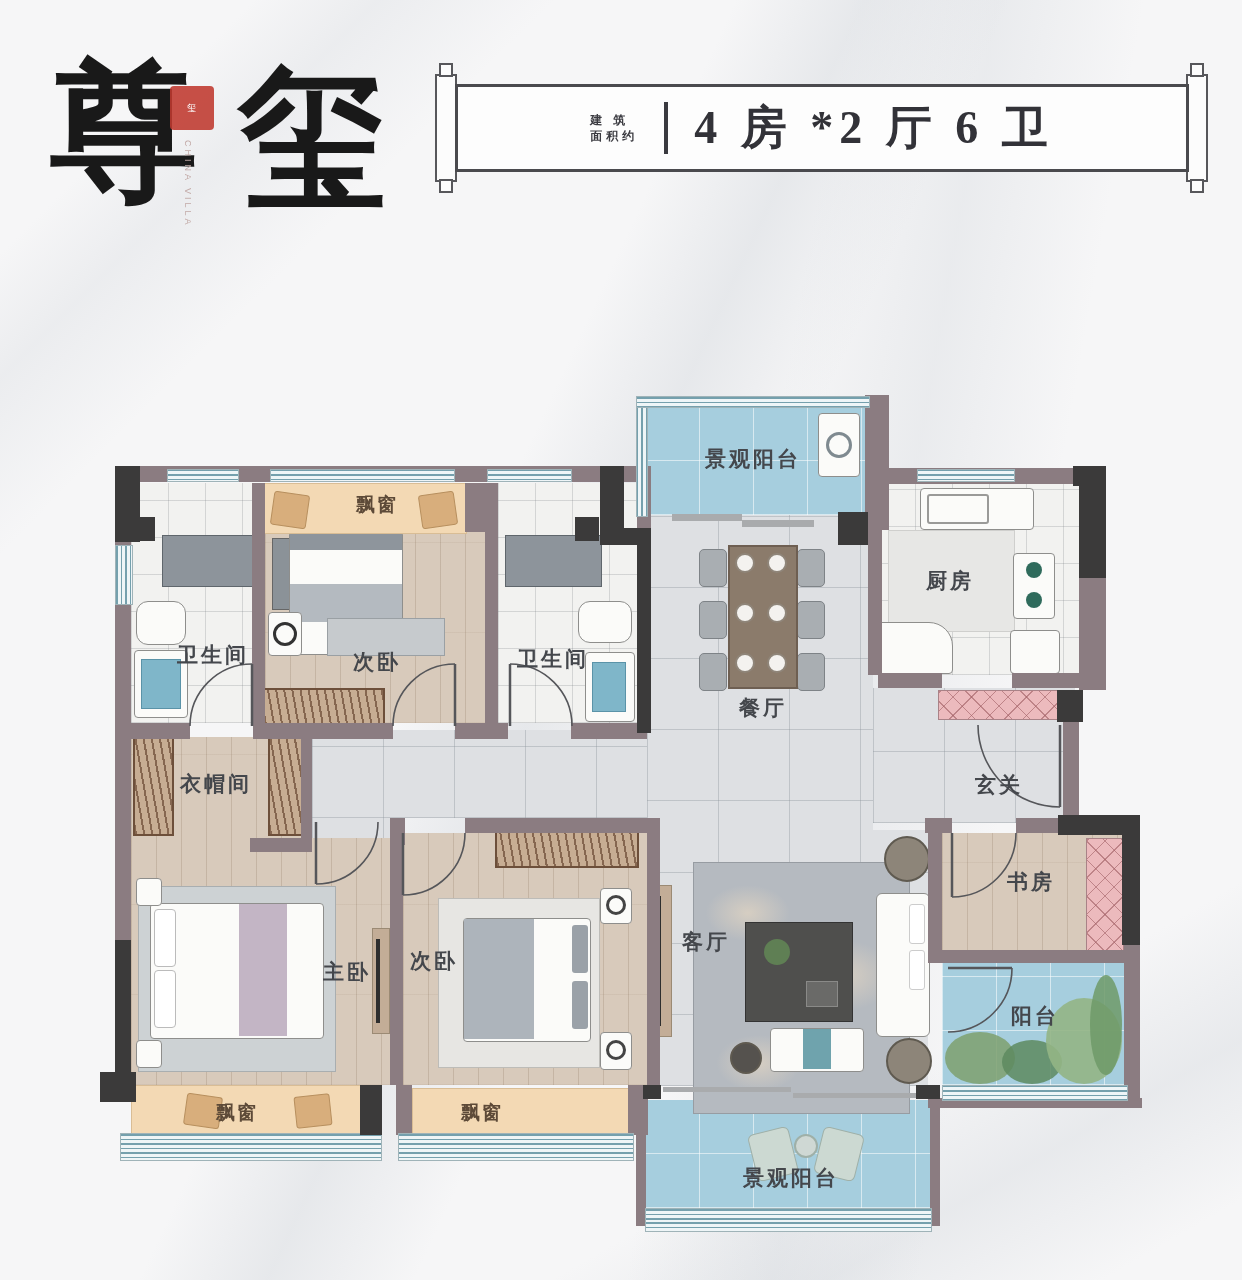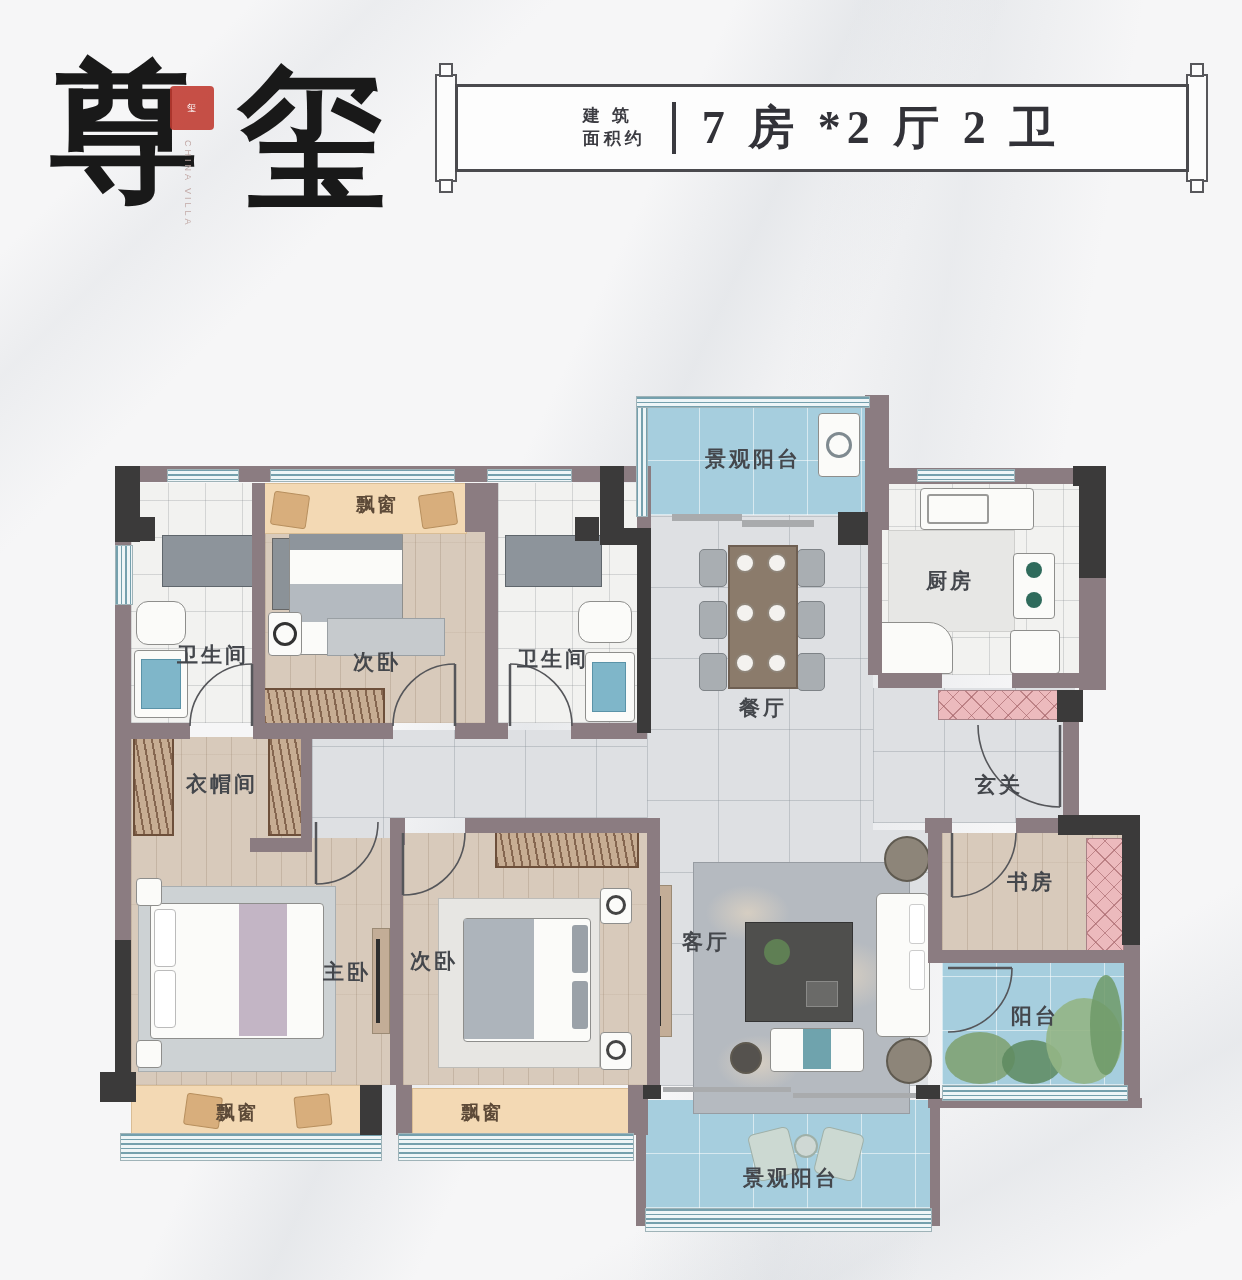--- a/index.html
+++ b/index.html
@@ -21,21 +21,21 @@
     font-family:"Liberation Serif","DejaVu Serif",serif;line-height:1;}
   .seal{position:absolute;background:#c0392f;border-radius:4px;opacity:.88;
     color:#fff;font-size:9px;display:flex;align-items:center;justify-content:center;
     letter-spacing:1px;}
   .seal-caption{position:absolute;writing-mode:vertical-rl;font-size:9px;color:#c2a9a6;
     letter-spacing:3px;font-family:"Liberation Sans",sans-serif;}
   .banner-body{position:absolute;background:#fdfdfd;border:3px solid #4a4a4e;
     display:flex;align-items:center;justify-content:center;gap:26px;}
   .banner-roller{position:absolute;background:#fcfcfc;border:2px solid #57575b;}
   .banner-knob{position:absolute;background:#fcfcfc;border:2px solid #57575b;}
-  .b-prefix{font-size:17px;color:#3c3c42;line-height:1.35;letter-spacing:4px;
+  .b-prefix{font-size:12px;color:#3c3c42;line-height:1.35;letter-spacing:4px;
     text-align:justify;font-weight:600;}
   .b-area{font-size:58px;color:#323238;font-weight:600;letter-spacing:1px;}
   .b-area sup{font-size:30px;}
   .b-div{width:4px;height:52px;background:#3a3a40;}
   .b-layout{font-size:46px;color:#323238;font-weight:600;letter-spacing:6px;}
   
   .floor-tile{position:absolute;background-color:#dee0e3;background-image:
     repeating-linear-gradient(0deg, rgba(140,148,155,.38) 0 1px, transparent 1px 71px),
     repeating-linear-gradient(90deg, rgba(140,148,155,.38) 0 1px, transparent 1px 71px);}
   .floor-wood{position:absolute;background-color:#d8cabb;background-image:
@@ -96,21 +96,21 @@
   <div class="banner-roller" style="left:1186px;top:74px;width:18px;height:104px;"></div>
   <div class="banner-knob" style="left:1190px;top:63px;width:10px;height:10px;"></div>
   <div class="banner-knob" style="left:1190px;top:179px;width:10px;height:10px;"></div>
 
   <div class="banner-body" style="left:455px;top:84px;width:728px;height:82px;">
     <div class="b-prefix">
       <div>建 筑</div>
       <div>面积约</div>
     </div>
     <div class="b-div"></div>
-    <div class="b-layout">7 房 *2 厅 2 卫</div>
+    <div class="b-layout">4 房 *2 厅 6 卫</div>
   </div>
 </div>
 
 <div class="abs" style="left:0;top:0;width:1242px;height:1280px;">
 
   <div class="floor-white" style="left:131px;top:483px;width:121px;height:240px;"></div>
   <div class="floor-wood" style="left:265px;top:530px;width:220px;height:193px;"></div>
   <div class="floor-white" style="left:498px;top:483px;width:139px;height:240px;"></div>
   <div class="floor-white" style="left:878px;top:483px;width:201px;height:192px;"></div>
   <div class="floor-tile" style="left:647px;top:512px;width:226px;height:360px;"></div>
@@ -339,21 +339,21 @@
     </g>
   </svg>
 
   <div class="lbl" style="left:753px;top:459px;">景观阳台</div>
   <div class="lbl" style="left:950px;top:581px;">厨房</div>
   <div class="lbl" style="left:213px;top:655px;">卫生间</div>
   <div class="lbl" style="left:377px;top:662px;">次卧</div>
   <div class="lbl" style="left:553px;top:659px;">卫生间</div>
   <div class="lbl" style="left:763px;top:708px;">餐厅</div>
   <div class="lbl" style="left:999px;top:785px;">玄关</div>
-  <div class="lbl" style="left:222px;top:784px;">衣帽间</div>
+  <div class="lbl" style="left:216px;top:784px;">衣帽间</div>
   <div class="lbl" style="left:347px;top:972px;">主卧</div>
   <div class="lbl" style="left:434px;top:961px;">次卧</div>
   <div class="lbl" style="left:706px;top:942px;">客厅</div>
   <div class="lbl" style="left:1031px;top:882px;">书房</div>
   <div class="lbl" style="left:1035px;top:1016px;">阳台</div>
   <div class="lbl" style="left:791px;top:1178px;">景观阳台</div>
   <div class="lbl lbl-bay" style="left:377px;top:505px;">飘窗</div>
   <div class="lbl lbl-bay" style="left:237px;top:1113px;">飘窗</div>
   <div class="lbl lbl-bay" style="left:482px;top:1113px;">飘窗</div>
 </div>

